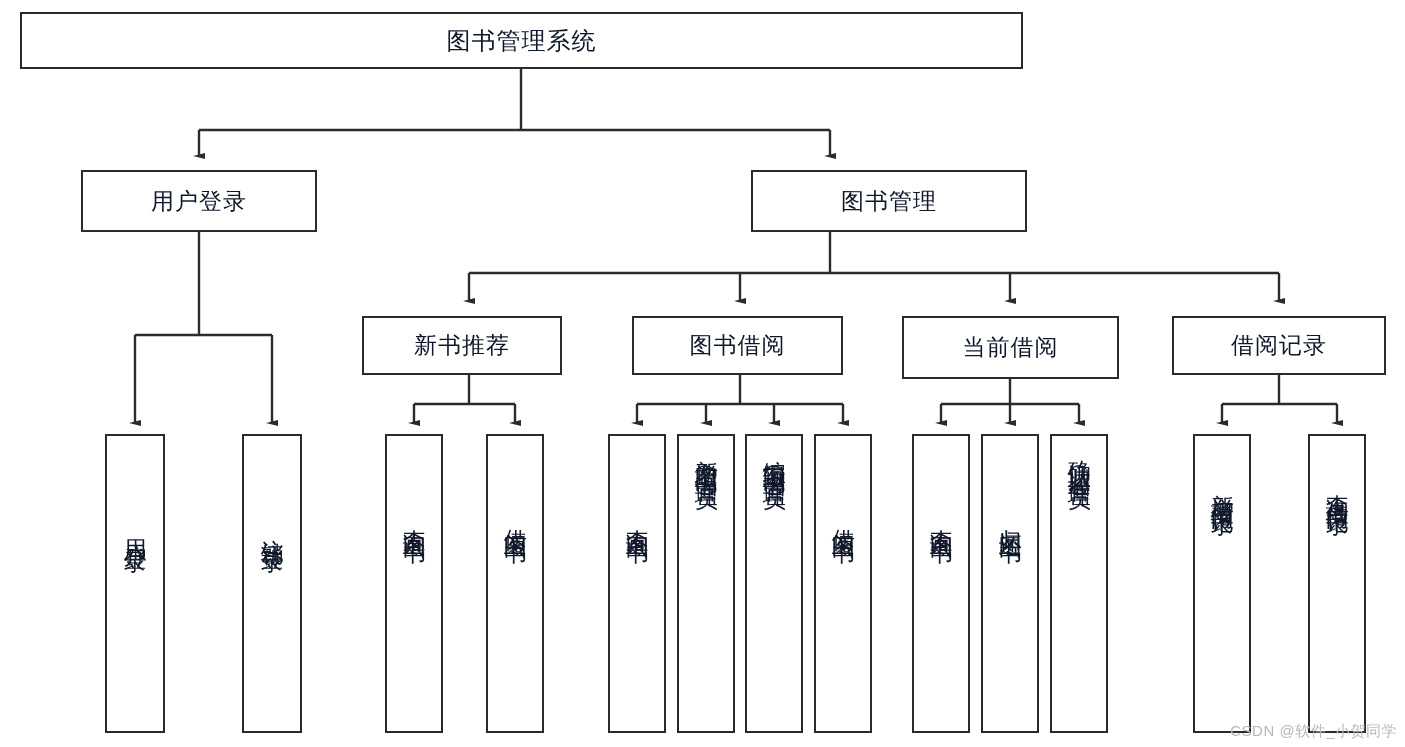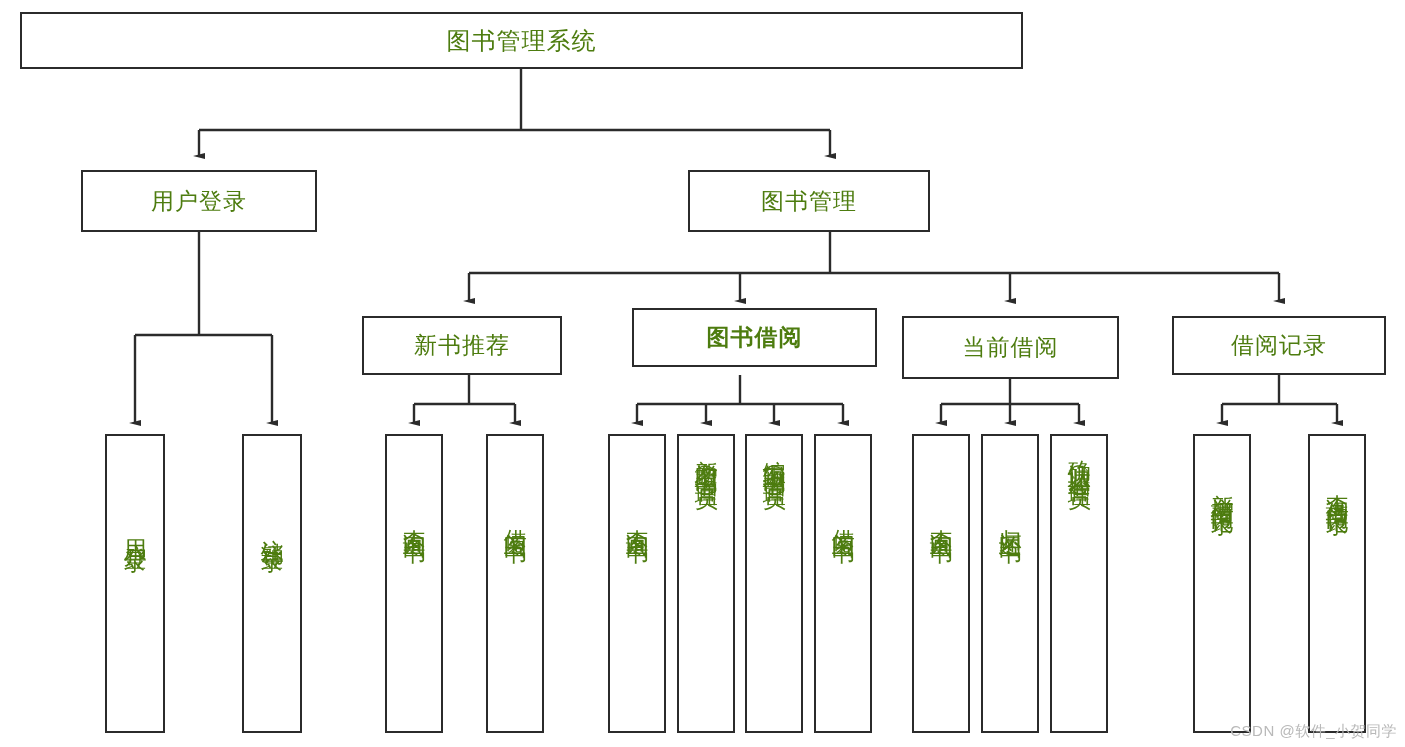--- a/index.html
+++ b/index.html
@@ -26,21 +26,21 @@
     pointer-events: none;
   }
   .node {
     position: absolute;
     box-sizing: border-box;
     border: 2px solid #2b2b2b;
     background: #ffffff;
     display: flex;
     align-items: center;
     justify-content: center;
-    color: #4d7c0f;
+    color: #0f172a;
     text-align: center;
   }
   .node-h {
     font-size: 23px;
     line-height: 1.15;
     letter-spacing: 1px;
   }
   .node-root {
     font-size: 24px;
   }
@@ -120,25 +120,25 @@
       <path d="M1222,404 L1337,404"></path>
       <path d="M1222,404 L1222,423" marker-end="url(#arrow)"></path>
       <path d="M1337,404 L1337,423" marker-end="url(#arrow)"></path>
     </g>
   </svg>
 
   <div class="node node-h node-root" style="left:20px; top:12px; width:1003px; height:57px;">图书管理系统</div>
 
   <div class="node node-h" style="left:81px; top:170px; width:236px; height:62px;">用户登录</div>
 
-  <div class="node node-h" style="left:688px; top:170px; width:242px; height:62px;">图书管理</div>
+  <div class="node node-h" style="left:751px; top:170px; width:276px; height:62px;">图书管理</div>
 
   <div class="node node-h" style="left:362px; top:316px; width:200px; height:59px;">新书推荐</div>
 
-  <div class="node node-h" style="left:632px; top:308px; width:245px; height:59px;font-weight:bold;">图书借阅</div>
+  <div class="node node-h" style="left:632px; top:316px; width:211px; height:59px;">图书借阅</div>
 
   <div class="node node-h" style="left:902px; top:316px; width:217px; height:63px;">当前借阅</div>
 
   <div class="node node-h" style="left:1172px; top:316px; width:214px; height:59px;">借阅记录</div>
 
   <div class="node node-v" style="left:105px; top:434px; width:60px; height:299px; padding-top:85px;">用户登录</div>
 
   <div class="node node-v" style="left:242px; top:434px; width:60px; height:299px; padding-top:85px;">注销登录</div>
 
   <div class="node node-v" style="left:385px; top:434px; width:58px; height:299px; padding-top:75px;">查询图书</div>

